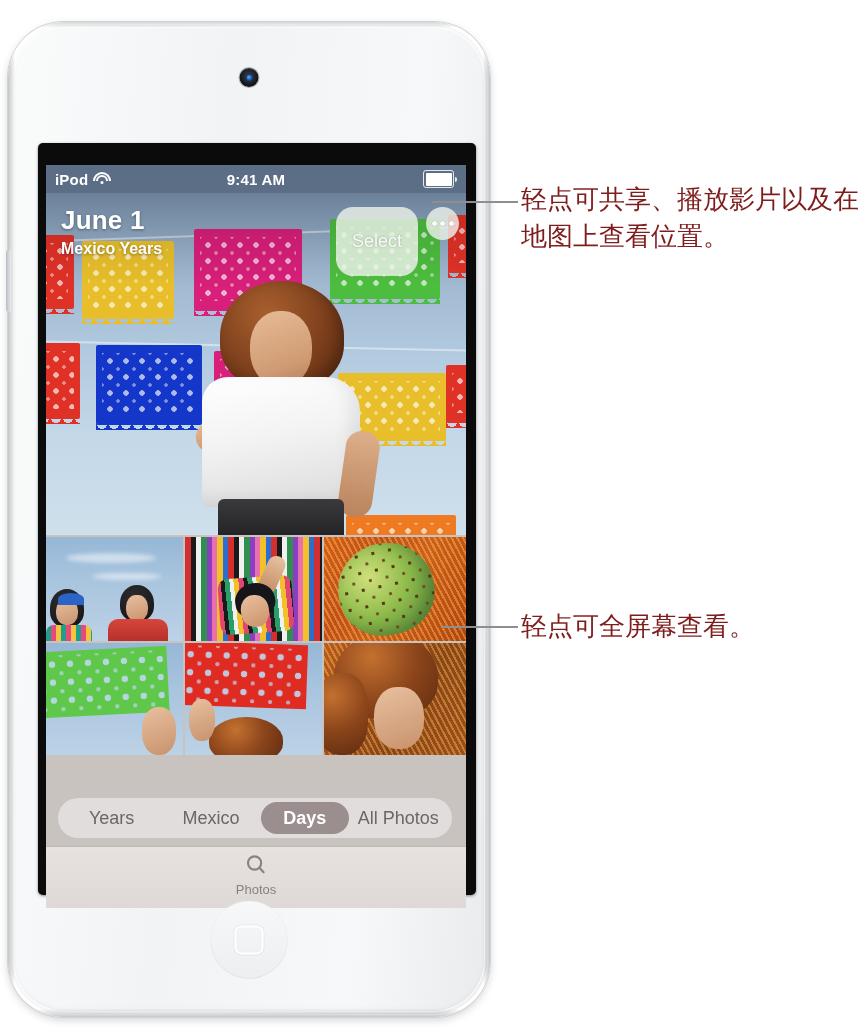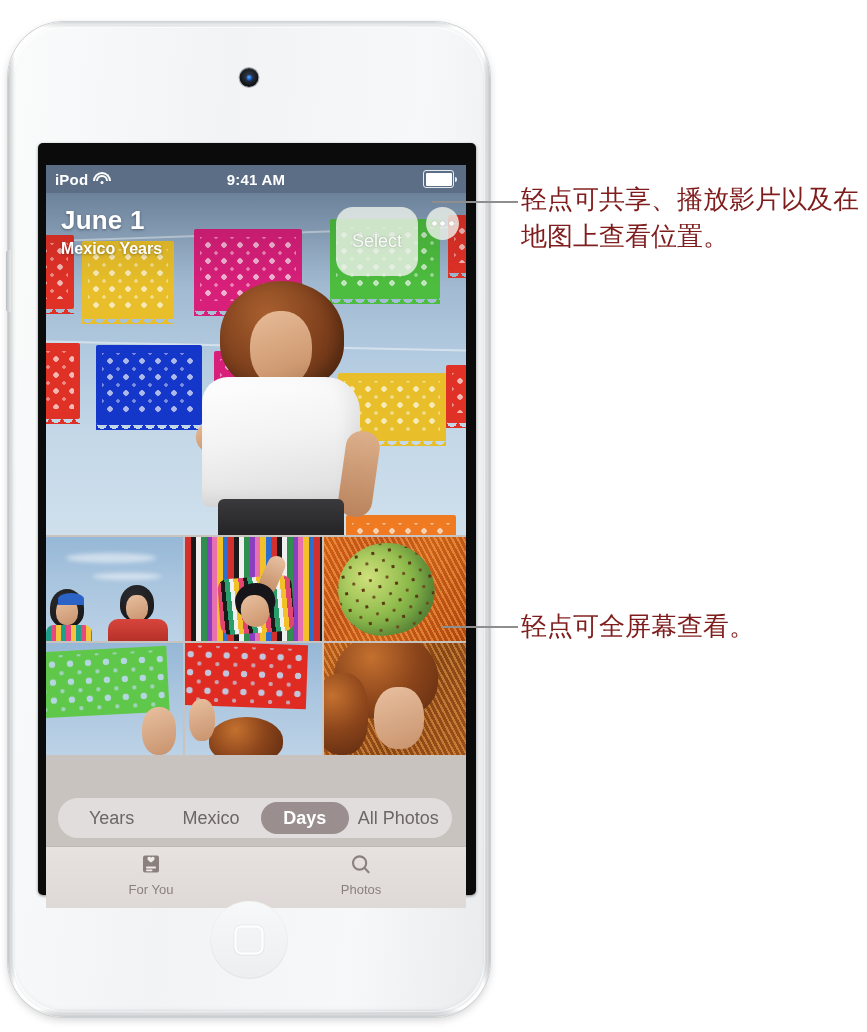--- a/index.html
+++ b/index.html
@@ -401,31 +401,20 @@
       <div class="segctl">
         <div class="seg">Years</div>
         <div class="seg">Mexico</div>
         <div class="seg active">Days</div>
         <div class="seg">All Photos</div>
       </div>
 
       <div class="tabbar">
 
 
-        <div class="tab">
-          <div class="ic">
-            <svg viewBox="0 0 30 25" width="30" height="25">
-              <rect x="7" y="2.5" width="16" height="17" rx="2" fill="#8a817f"></rect>
-              <path d="M15 9.6c-1.6-2.2-4.4-1-4.4 1.1 0 1.9 2.6 3.6 4.4 4.8 1.8-1.2 4.4-2.9 4.4-4.8 0-2.1-2.8-3.3-4.4-1.1z" fill="#efebe9" transform="translate(0,-4.2) scale(0.82) translate(3.3,1.2)"></path>
-              <rect x="10" y="13.6" width="10" height="1.8" rx=".9" fill="#efebe9"></rect>
-              <rect x="10" y="16.4" width="6.5" height="1.8" rx=".9" fill="#efebe9"></rect>
-            </svg>
-          </div>
-          <span class="tab-label">For You</span>
-        </div>
 
 
         <div class="tab">
           <div class="ic">
             <svg viewBox="0 0 30 25" width="30" height="25">
               <circle cx="13.6" cy="10" r="6.6" fill="none" stroke="#8a817f" stroke-width="2.1"></circle>
               <line x1="18.4" y1="14.8" x2="22.6" y2="19.2" stroke="#8a817f" stroke-width="2.1" stroke-linecap="round"></line>
             </svg>
           </div>
           <span class="tab-label">Photos</span>

